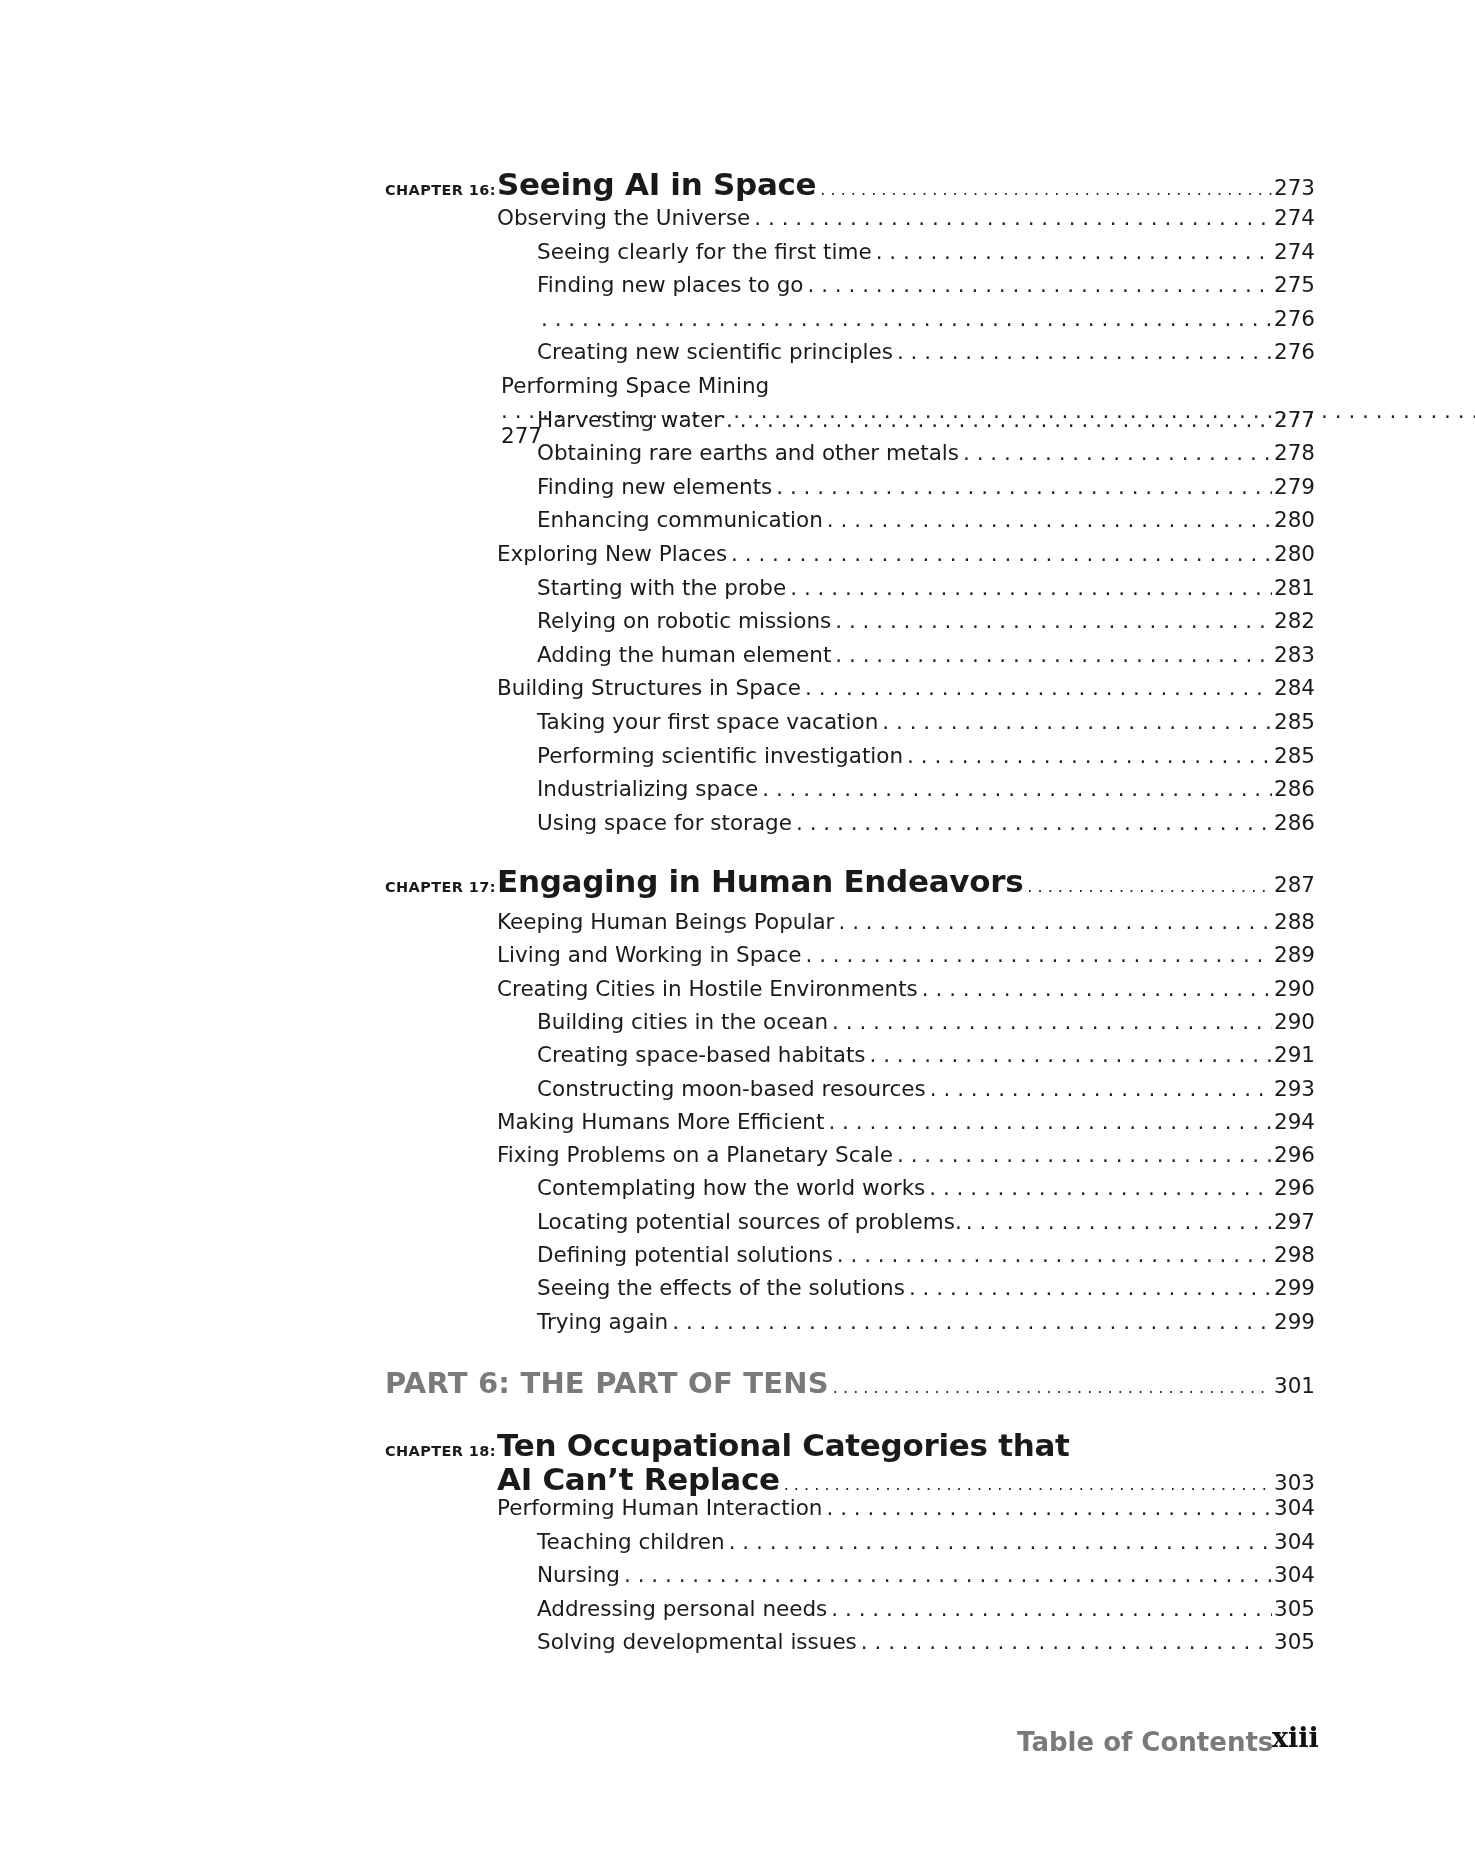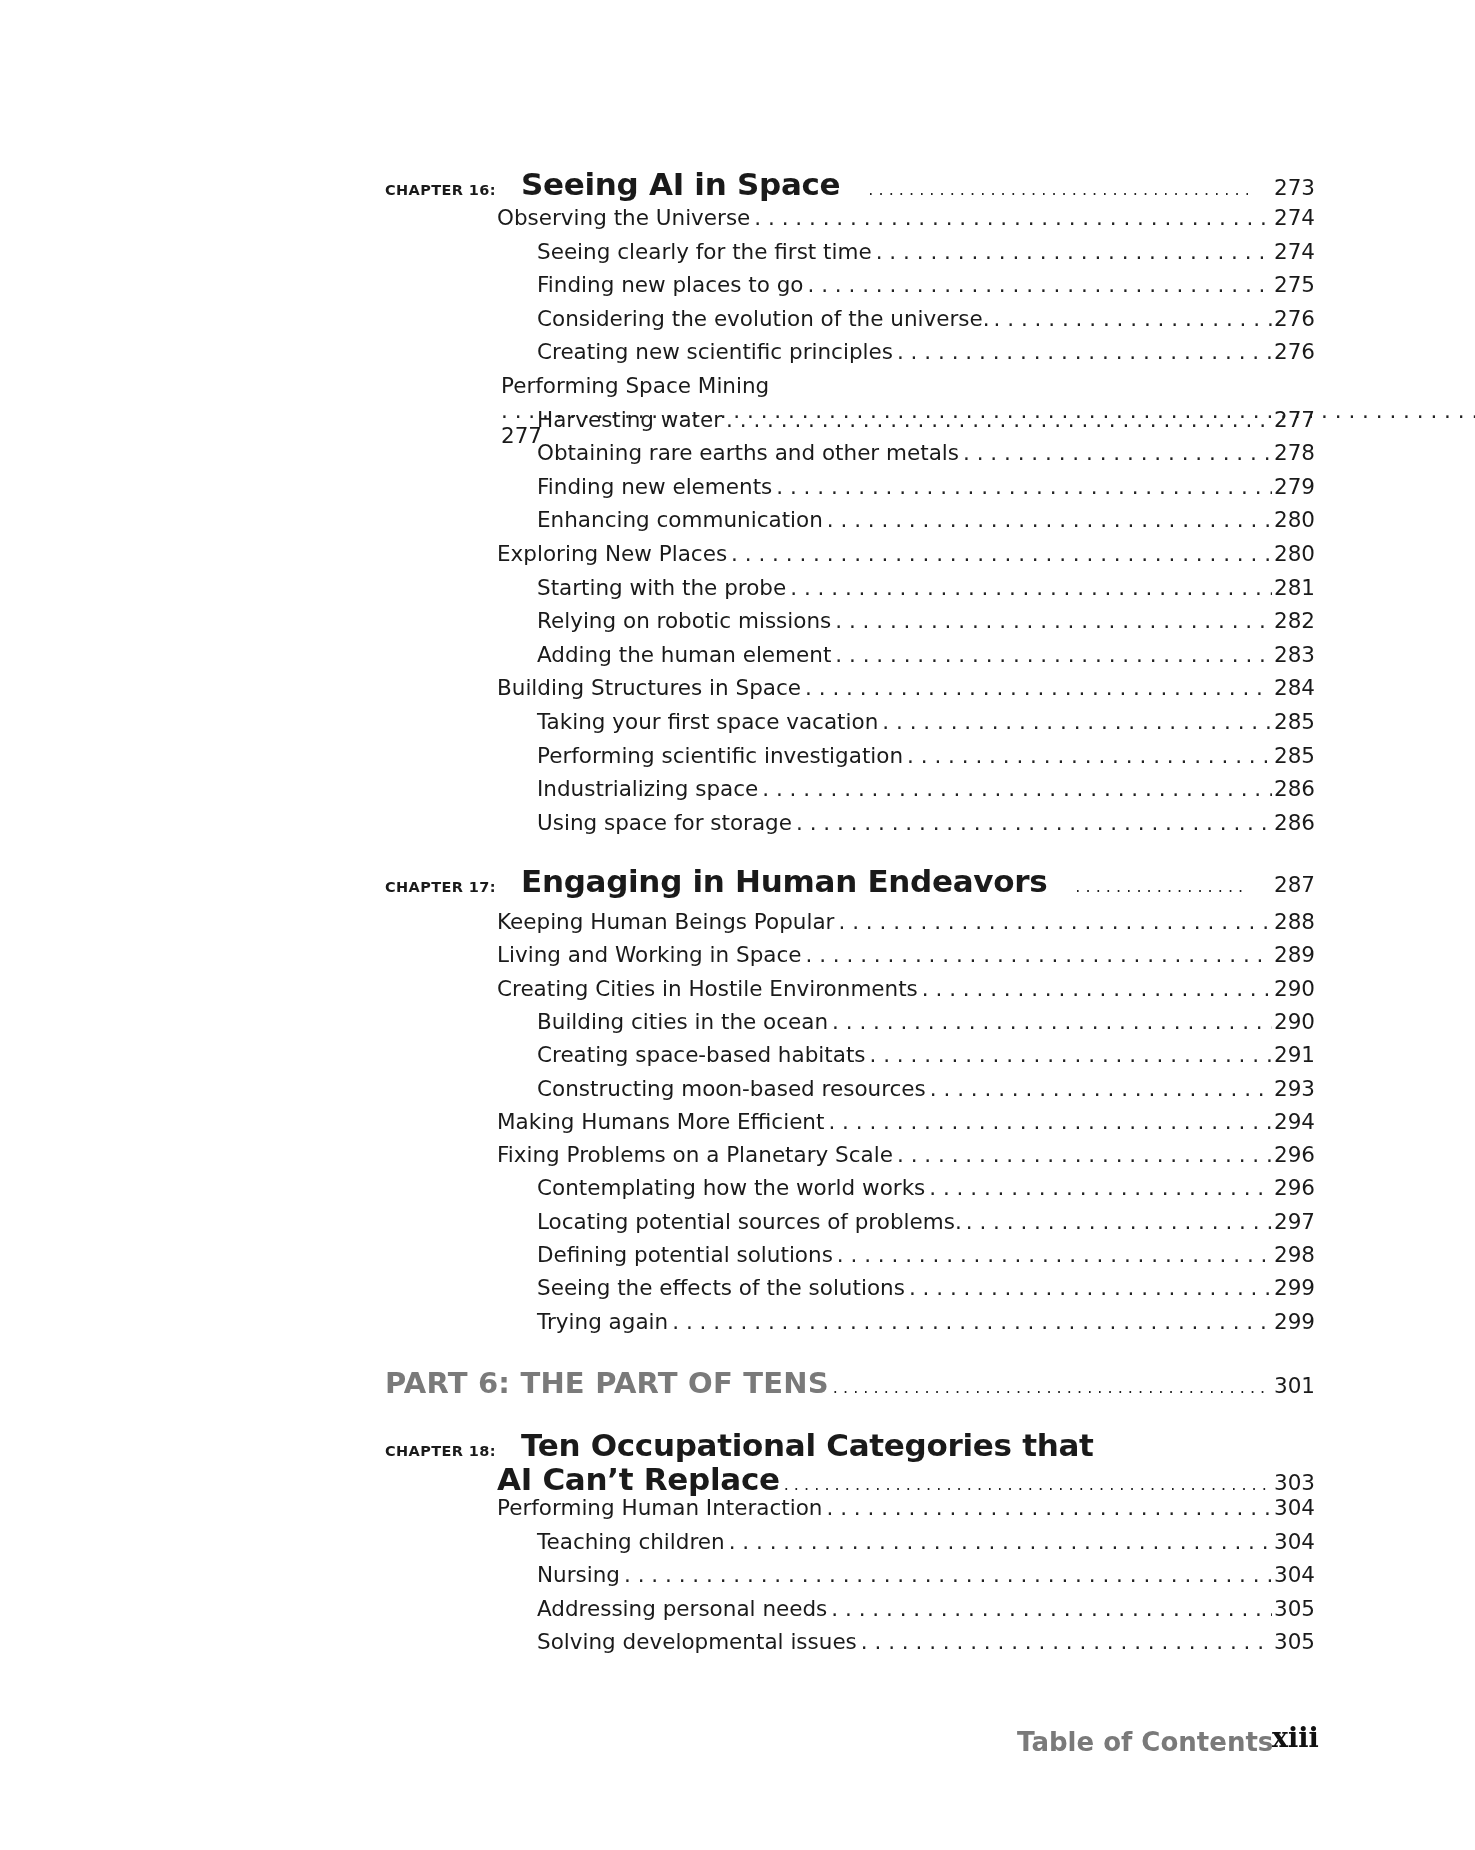--- a/index.html
+++ b/index.html
@@ -5,21 +5,21 @@
   html, body { margin: 0; padding: 0; background: #ffffff; }
   body { width: 1475px; height: 1850px; position: relative; overflow: hidden;
          font-family: "DejaVu Sans", "Liberation Sans", sans-serif; color: #1a1a1a; }
   .row { position: absolute; display: flex; align-items: baseline; right: 160px; }
   .lvl1 { left: 497px; font-size: 21.5px; }
   .lvl2 { left: 537px; font-size: 21.5px; }
   .txt { white-space: nowrap; }
   .dots { flex: 1 1 auto; overflow: hidden; white-space: nowrap; margin: 0 2px 0 4px; letter-spacing: 4.2px; color: #222; }
   .dots::before { content: ". . . . . . . . . . . . . . . . . . . . . . . . . . . . . . . . . . . . . . . . . . . . . . . . . . . . . . . . . . . . . . . . . . . . . . . . . . . . . . . . . . . . . . . . . . . . . . . . . . . . . . . . . . . . . . . . . . . . . . . . . . . . . . . . . . . . . . . . . . . . . . ."; letter-spacing: 0; }
   .pg { white-space: nowrap; text-align: right; font-size: 21.5px; }
-  .chap { position: absolute; display: flex; align-items: baseline; left: 385px; right: 160px; gap: 24px; }
+  .chap { position: absolute; display: flex; align-items: baseline; left: 385px; right: 160px; }
   .chap-label { font-weight: bold; font-size: 14.5px; letter-spacing: 0.4px; width: 112px; flex: 0 0 112px; white-space: nowrap; }
   .chap-title { font-weight: bold; font-size: 31px; white-space: nowrap; letter-spacing: -0.3px; margin-top: 6px; }
   .part { position: absolute; display: flex; align-items: baseline; left: 385px; right: 160px; color: #7a7a7a; }
   .part-title { font-weight: bold; font-size: 29px; white-space: nowrap; letter-spacing: 0.2px; }
   .part .pg { color: #1a1a1a; }
   .chap-cont { position: absolute; display: flex; align-items: baseline; left: 497px; right: 160px; }
   .footer-label { position: absolute; left: 1017px; top: 1727px; font-weight: bold; font-size: 26px; color: #7a7a7a; white-space: nowrap; }
   .footer-page { position: absolute; left: 1272px; top: 1722px; font-family: "DejaVu Serif", "Liberation Serif", serif; font-weight: bold; font-size: 27px; color: #111; white-space: nowrap; }
 </style>
 </head>
@@ -42,21 +42,20 @@
       <span class="txt">Seeing clearly for the first time</span>
       <span class="dots"></span>
       <span class="pg">274</span>
     </div>
     <div class="row lvl2" style="top: 272.2px;">
       <span class="txt">Finding new places to go</span>
       <span class="dots"></span>
       <span class="pg">275</span>
     </div>
     <div class="row lvl2" style="top: 305.8px;">
-      <span class="txt">Considering the evolution of the universe.</span>
       <span class="dots"></span>
       <span class="pg">276</span>
     </div>
     <div class="row lvl2" style="top: 339.4px;">
       <span class="txt">Creating new scientific principles</span>
       <span class="dots"></span>
       <span class="pg">276</span>
     </div>
     <div class="row lvl1" style="top: 373px; flex-direction: column;">
       <span class="txt">Performing Space Mining</span>

